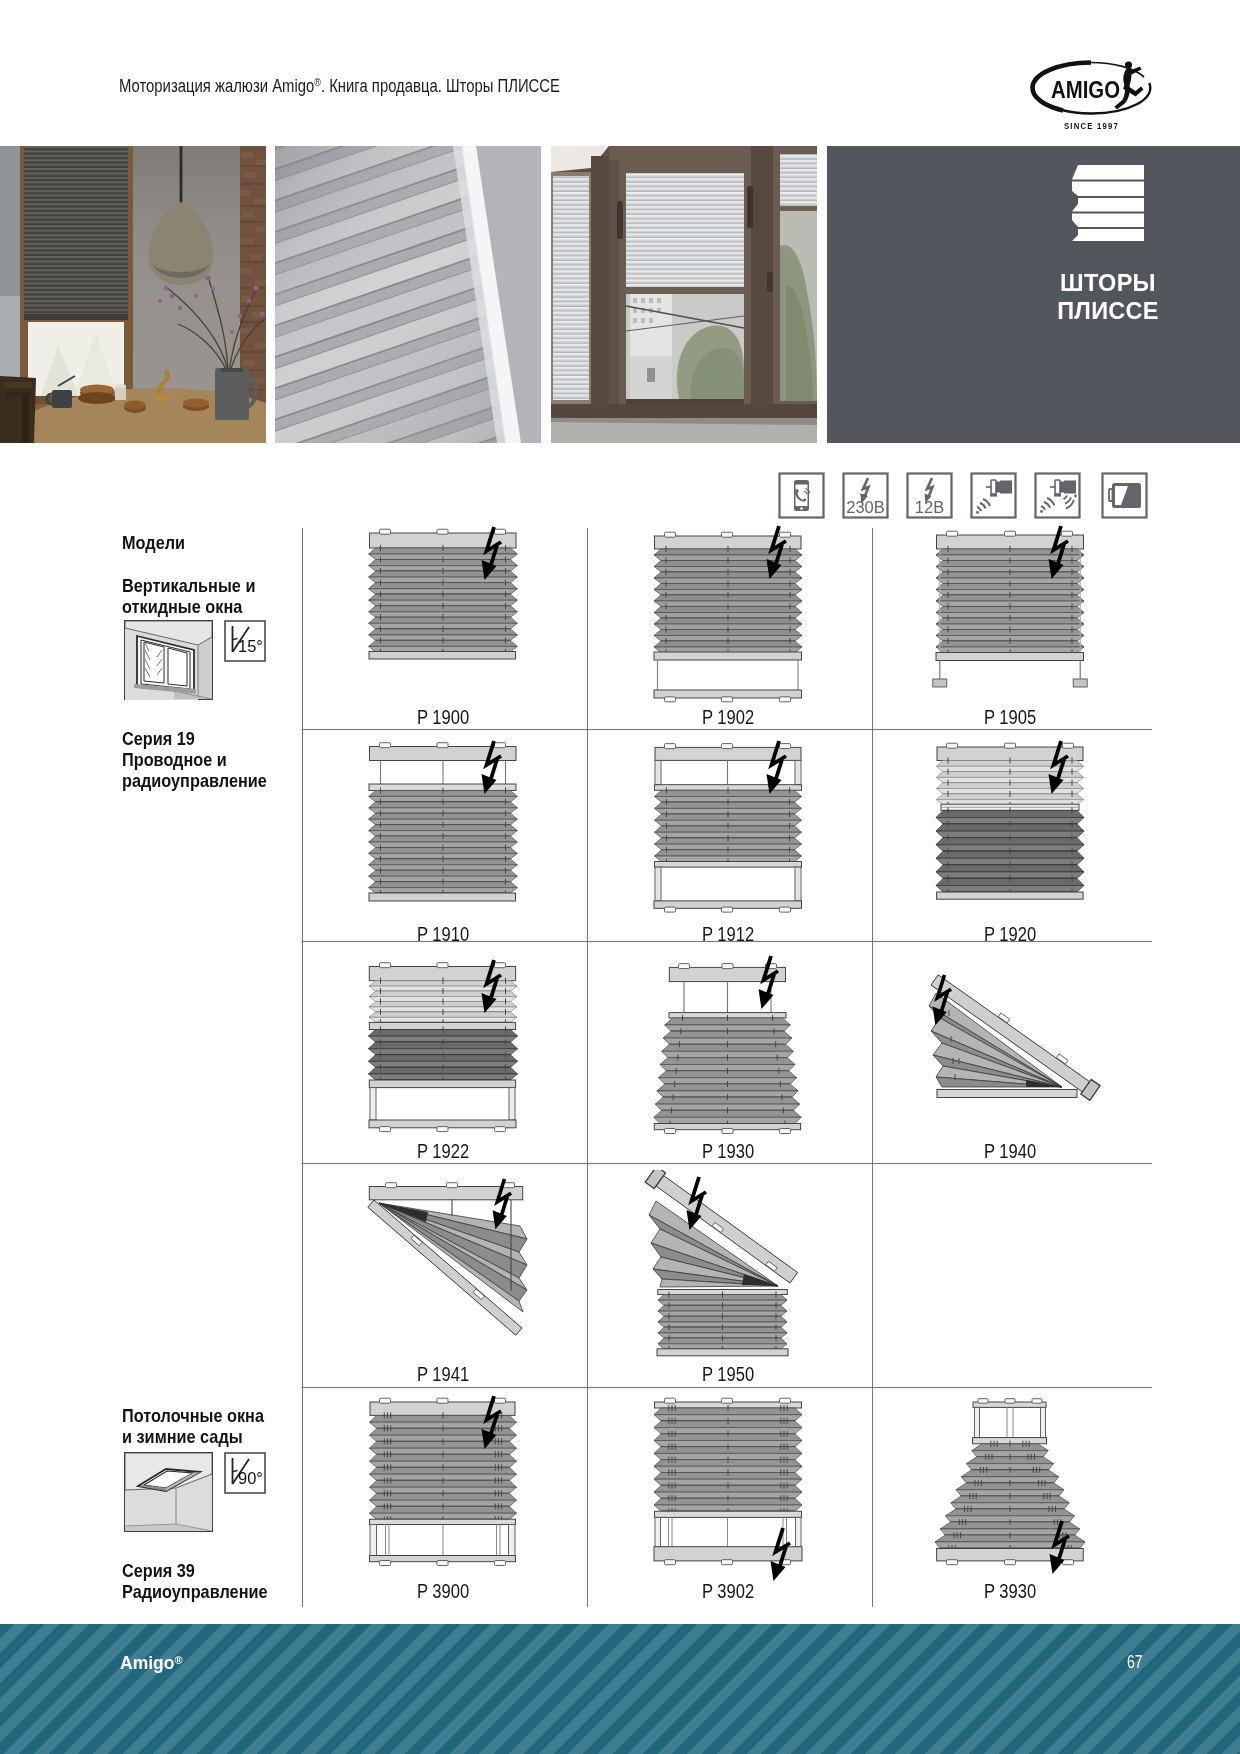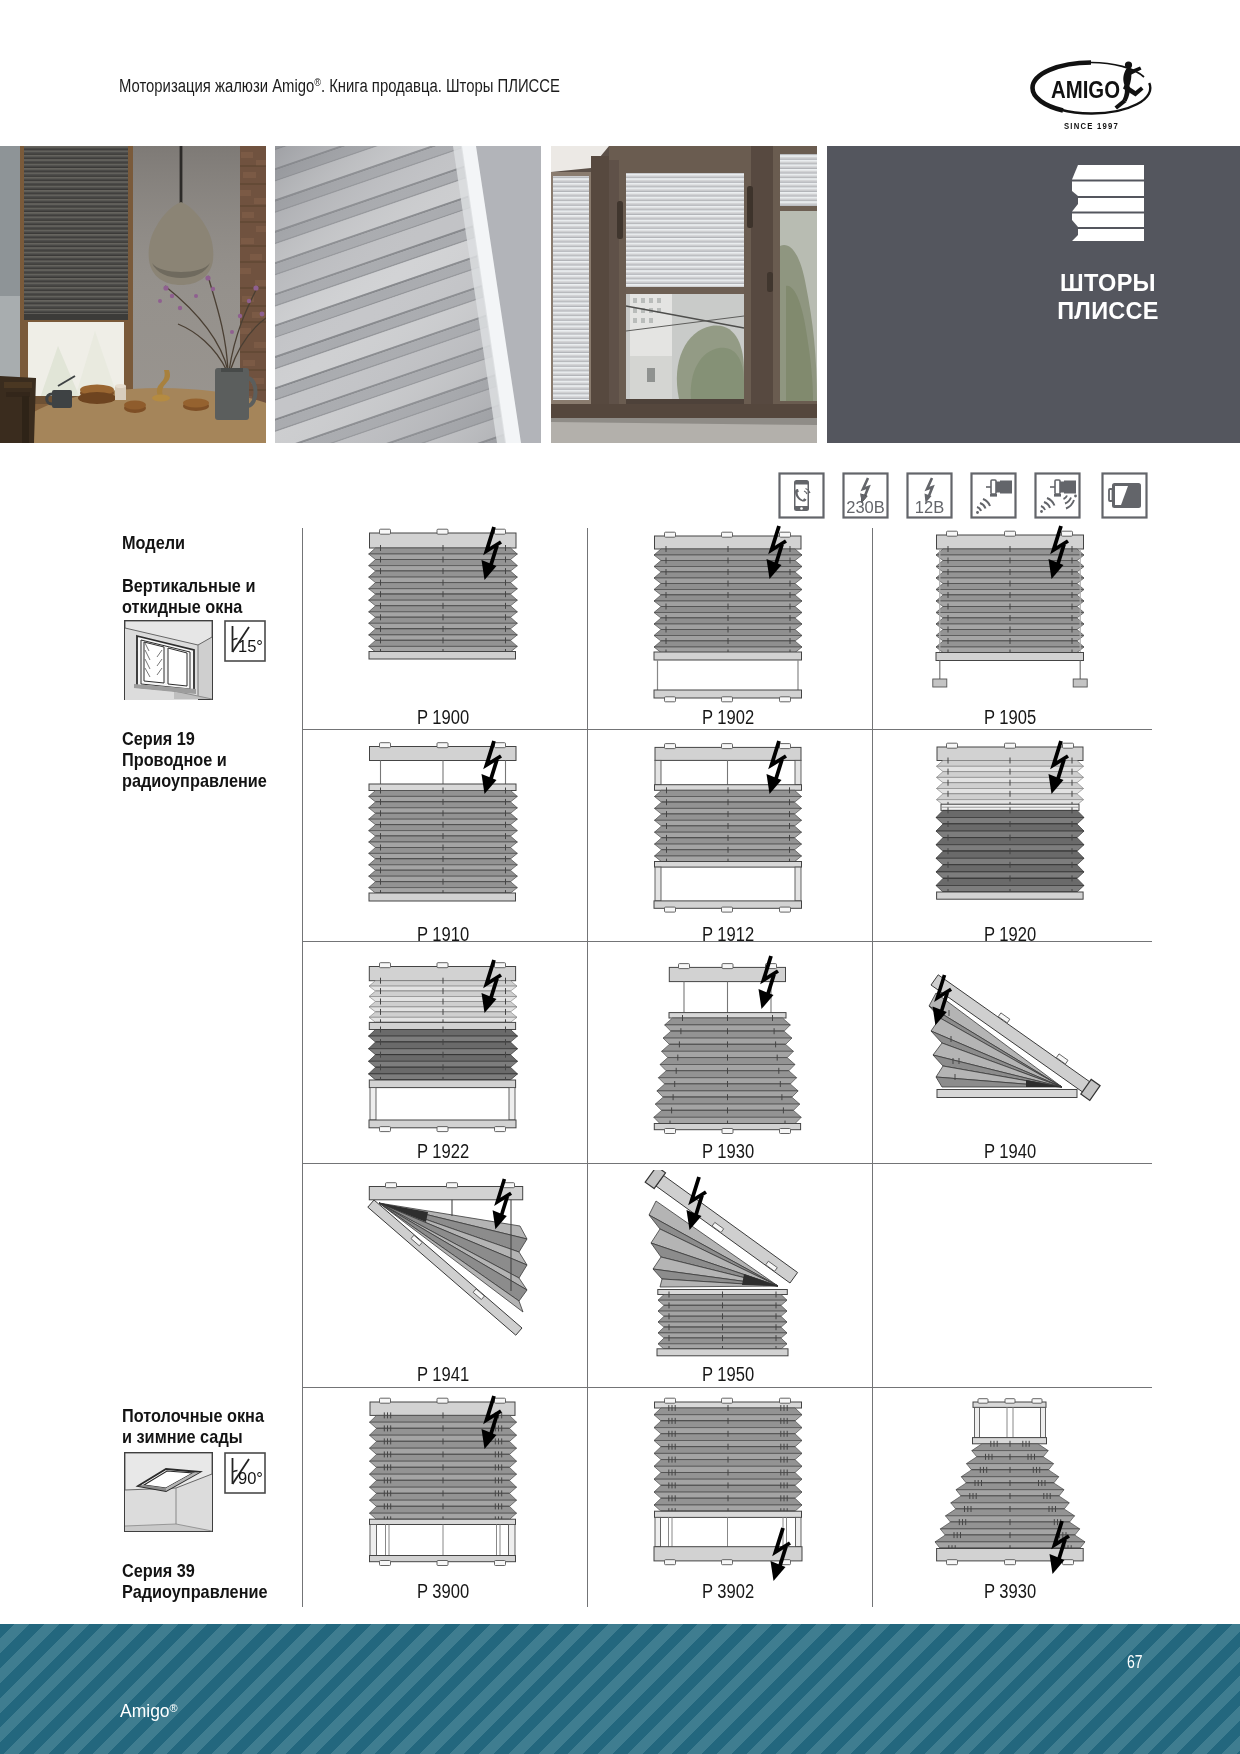--- a/index.html
+++ b/index.html
@@ -1482,15 +1482,15 @@
 <div class="plbl" style="left:668px;top:1363px;width:120px;">P 1950</div>
 
 <div class="plbl" style="left:383px;top:1580px;width:120px;">P 3900</div>
 
 <div class="plbl" style="left:668px;top:1580px;width:120px;">P 3902</div>
 
 <div class="plbl" style="left:950px;top:1580px;width:120px;">P 3930</div>
 
 <div class="abs" style="left:0;top:1624px;width:1240px;height:130px;background:repeating-linear-gradient(135deg,#23677e 0 10.5px,#3f7d90 10.5px 21px);"></div>
 
-<div class="abs" style="left:120px;top:1701px;color:#fff;font-weight:normal;font-size:17.5px;">Amigo<span style="font-size:11px;vertical-align:5px;">®</span></div>
+<div class="abs" style="left:120px;top:1653px;color:#fff;font-weight:bold;font-size:17.5px;">Amigo<span style="font-size:11px;vertical-align:5px;">®</span></div>
 
 <div class="abs" style="left:1127px;top:1652px;color:#fff;font-size:18px;transform:scaleX(0.78);transform-origin:0 0;">67</div>
 
 </body></html>

